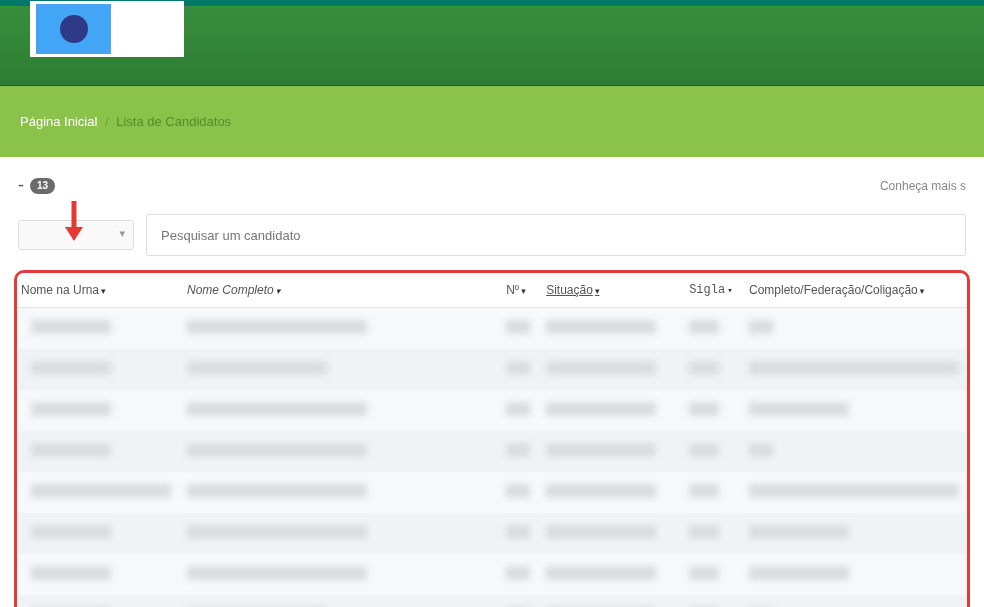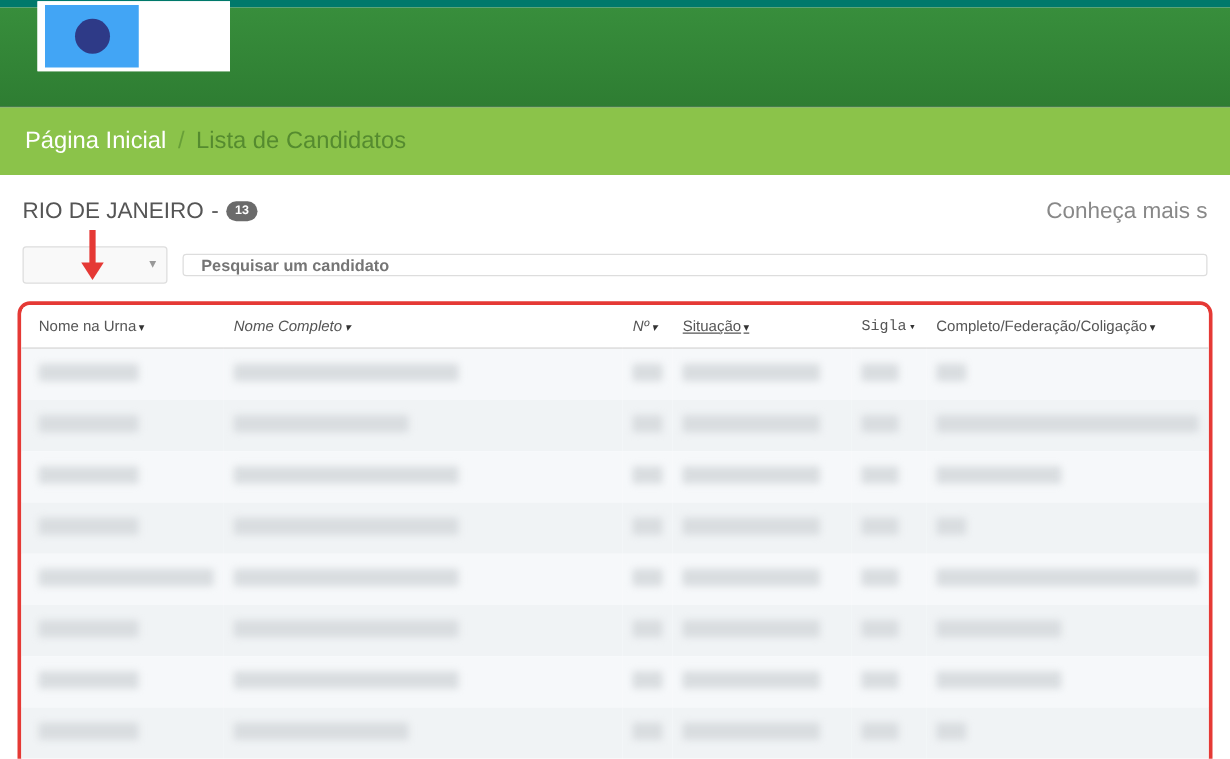--- a/index.html
+++ b/index.html
@@ -41,22 +41,22 @@
     .flag-circle {
       width: 28px;
       height: 28px;
       border-radius: 50%;
       background: #2e3a87;
       position: relative;
     }
     
     .breadcrumb-bar {
       background: #8bc34a;
-      padding: 16px 20px;
-      font-size: 19px;
+      padding: 28px 20px;
+      font-size: 13px;
       color: #fff;
     }
     .breadcrumb-bar a { color: #fff; text-decoration: none; }
     .breadcrumb-sep { margin: 0 4px; color: #689f38; }
     .breadcrumb-current { color: #558b2f; }
     
     .content { padding: 18px 10px 0 10px; position: relative; }
     
     .title-row {
       display: flex;
@@ -78,21 +78,21 @@
       justify-content: center;
       background: #6b6b6b;
       color: #fff;
       font-size: 10px;
       font-weight: bold;
       border-radius: 9px;
       padding: 2px 7px;
       min-width: 22px;
       height: 16px;
     }
-    .more-link { font-size: 18px; color: #888; }
+    .more-link { font-size: 12px; color: #888; }
     
     .red-arrow {
       position: absolute;
       left: 62px;
       top: 42px;
       width: 24px;
       height: 42px;
       z-index: 100;
       pointer-events: none;
     }
@@ -114,28 +114,27 @@
     .filter-select::after {
       content: '▾';
       position: absolute;
       right: 8px;
       top: 6px;
       color: #999;
       font-size: 11px;
     }
     .search-input {
       flex: 1;
-      height: 18px;
+      height: 42px;
       border: 1px solid #ddd;
       border-radius: 3px;
       padding: 0 14px;
       font-size: 13px;
       color: #8b5cf6;
       outline: none;
-      font-weight: bold;
     }
     
     .table-wrap {
       border: 3px solid #e53935;
       border-radius: 10px;
       margin: 0 4px;
       overflow: hidden;
     }
     
     table { width: 100%; border-collapse: collapse; font-size: 12px; }
@@ -163,23 +162,23 @@
     }
     .bw-sm { width: 80px; }
     .bw-md { width: 140px; }
     .bw-lg { width: 180px; }
     .bw-xs { width: 24px; }
     .bw-st { width: 110px; }
     .bw-sg { width: 30px; }
     .bw-pt { width: 100px; }
     .bw-pt2 { width: 210px; }
     
-    th.col-urna { width: 145px; padding-left: 14px; }
+    th.col-urna { width: 145px; padding-left: 4px; }
     th.col-nome { width: 370px; font-style: italic; }
-    th.col-num { width: 40px; font-style: italic; }
+    th.col-num { width: 40px; }
     th.col-sit { width: 150px; text-decoration: underline; }
     th.col-sig { width: 60px; font-family: Liberation Mono, monospace; }
     th.col-part { }
     td.cell-urna { padding-left: 14px; }
   </style>
 </head>
 <body>
 
 <div class="top-bar"></div>
 
@@ -199,21 +198,20 @@
 
 <div class="content">
 
   <svg class="red-arrow" viewBox="0 0 24 42">
     <line x1="12" y1="2" x2="12" y2="30" stroke="#e53935" stroke-width="5"></line>
     <polygon points="12,42 3,28 21,28" fill="#e53935"></polygon>
   </svg>
 
   <div class="title-row">
     <div class="title-main">
-      <span>RIO DE JANEIRO</span>
       <span> - </span>
       <span class="badge">13</span>
     </div>
     <div class="more-link">Conheça mais s</div>
   </div>
 
   <div class="filter-row">
     <div class="filter-select"></div>
     <input class="search-input" type="text" placeholder="Pesquisar um candidato" style="">
   </div>

